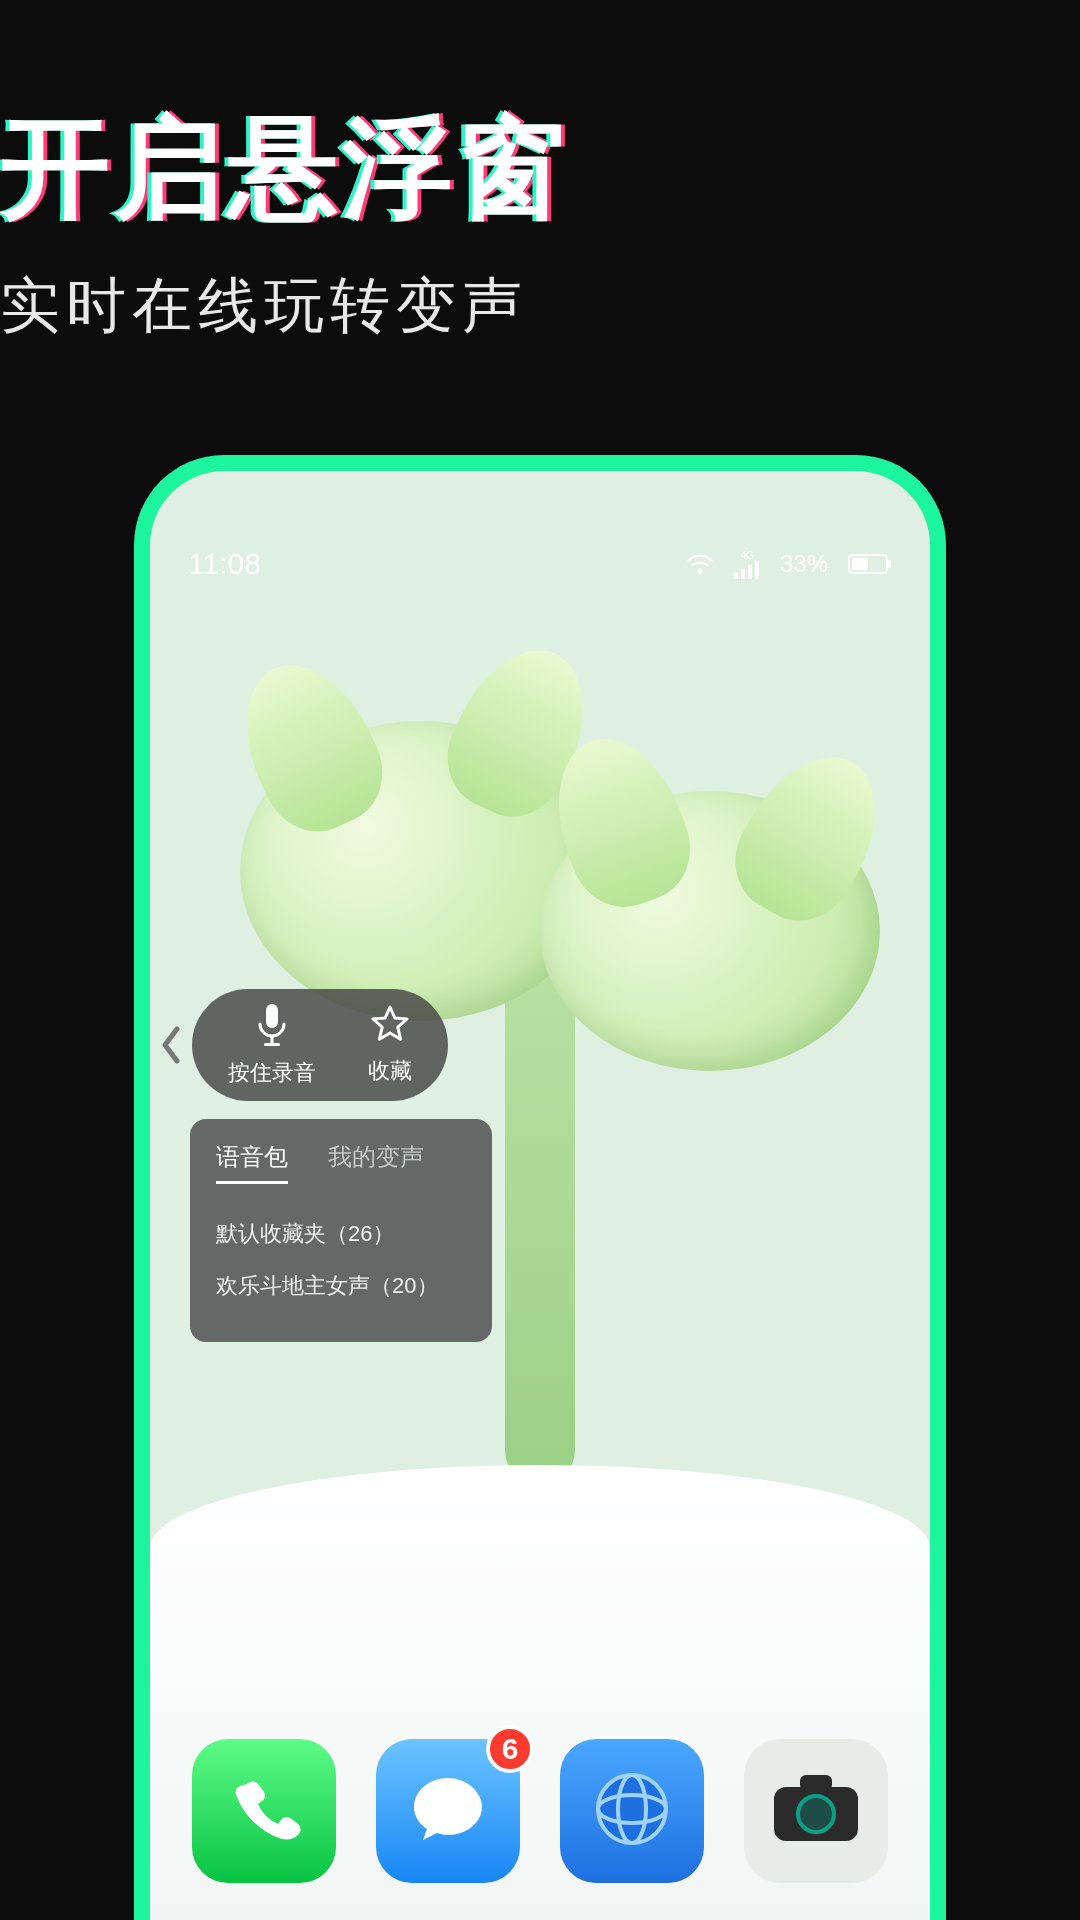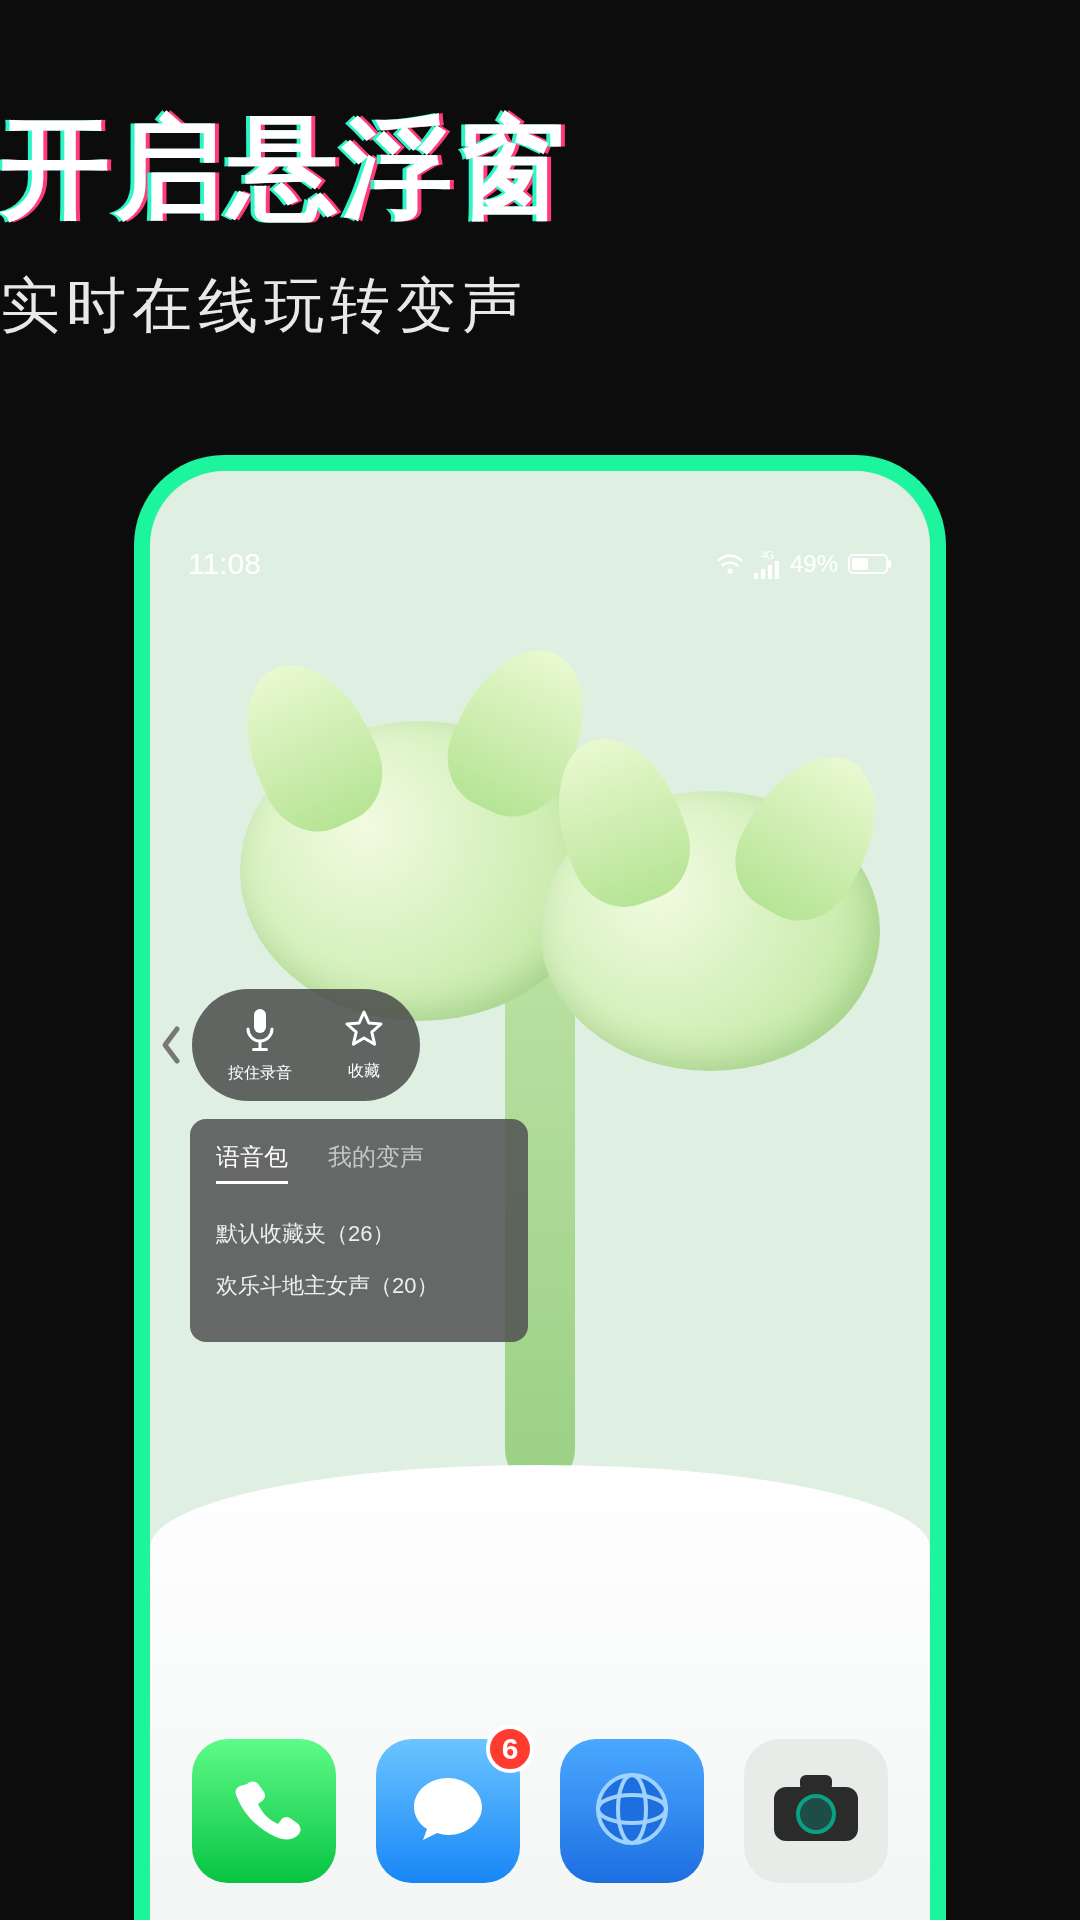--- a/index.html
+++ b/index.html
@@ -24,30 +24,30 @@
   .wallpaper .f2{width:340px;height:280px;left:390px;top:320px;}
   .wallpaper .petal{position:absolute;border-radius:60% 60% 50% 50%/70% 70% 40% 40%;
     background:linear-gradient(#e9f9d0,#b6e495);}
   .wallpaper .p1{width:120px;height:170px;left:100px;top:190px;transform:rotate(-25deg);}
   .wallpaper .p2{width:120px;height:170px;left:310px;top:175px;transform:rotate(25deg);}
   .wallpaper .p3{width:120px;height:170px;left:410px;top:265px;transform:rotate(-20deg);}
   .wallpaper .p4{width:120px;height:170px;left:600px;top:280px;transform:rotate(30deg);}
   .statusbar{position:absolute;top:10px;left:0;right:0;height:72px;display:flex;align-items:center;
     justify-content:space-between;padding:0 38px;color:#fff;z-index:5;margin-top:47px;}
   .statusbar .time{font-size:30px;font-weight:500;}
-  .statusbar .right{display:flex;align-items:center;gap:10px;font-size:24px;}
+  .statusbar .right{display:flex;align-items:center;gap:20px;font-size:24px;}
   .statusbar svg{display:block;}
   .float-widget{position:absolute;left:0;top:518px;display:flex;align-items:center;z-index:6;}
   .fw-collapse{width:42px;height:110px;display:flex;align-items:center;justify-content:center;}
   .fw-collapse svg{color:#6d6d6d;}
   .fw-pill{height:112px;background:rgba(70,70,70,.82);border-radius:56px;display:flex;align-items:center;
     padding:0 36px;gap:52px;color:#fff;}
   .fw-btn{display:flex;flex-direction:column;align-items:center;gap:8px;}
-  .fw-btn .lbl{font-size:16px;font-weight:400;}
-  .float-panel{position:absolute;left:40px;top:648px;width:338px;background:rgba(80,80,80,.85);
+  .fw-btn .lbl{font-size:22px;font-weight:400;}
+  .float-panel{position:absolute;left:40px;top:648px;width:302px;background:rgba(80,80,80,.85);
     border-radius:16px;padding:22px 26px 30px;color:#ecf0ee;z-index:6;}
   .fp-tabs{display:flex;gap:40px;margin-bottom:24px;}
   .fp-tab{font-size:24px;color:#c2c8c5;padding-bottom:8px;}
   .fp-tab.active{color:#fff;border-bottom:3px solid #fff;}
   .fp-row{font-size:22px;line-height:52px;white-space:nowrap;}
   .dock{position:absolute;left:0;right:0;bottom:0;height:220px;display:flex;justify-content:space-around;
     align-items:flex-start;padding:34px 22px 0;z-index:6;}
   .app{position:relative;width:144px;height:144px;border-radius:36px;display:flex;align-items:center;justify-content:center;}
   .app.phone{background:linear-gradient(#5dfb87,#08c342);}
   .app.msg{background:linear-gradient(#6cc4ff,#1786f6);}
@@ -92,21 +92,21 @@
           </span>
           <span style="display:flex;flex-direction:column;align-items:center;line-height:1;">
             <span style="font-size:11px;letter-spacing:-1px;">4G</span>
             <svg width="26" height="18" viewBox="0 0 26 18">
               <rect x="0" y="12" width="4" height="6" fill="#fff"></rect>
               <rect x="7" y="8" width="4" height="10" fill="#fff"></rect>
               <rect x="14" y="4" width="4" height="14" fill="#fff"></rect>
               <rect x="21" y="0" width="4" height="18" fill="#fff"></rect>
             </svg>
           </span>
-          <span>49%</span>
+          <span>33%</span>
           <span>
             <svg width="44" height="22" viewBox="0 0 44 22">
               <rect x="1" y="2" width="38" height="18" rx="4" stroke="#fff" stroke-width="2" fill="none"></rect>
               <rect x="40" y="7" width="3" height="8" rx="1.5" fill="#fff"></rect>
               <rect x="4" y="5" width="16" height="12" rx="2" fill="#fff"></rect>
             </svg>
           </span>
         </div>
       </div>
 

